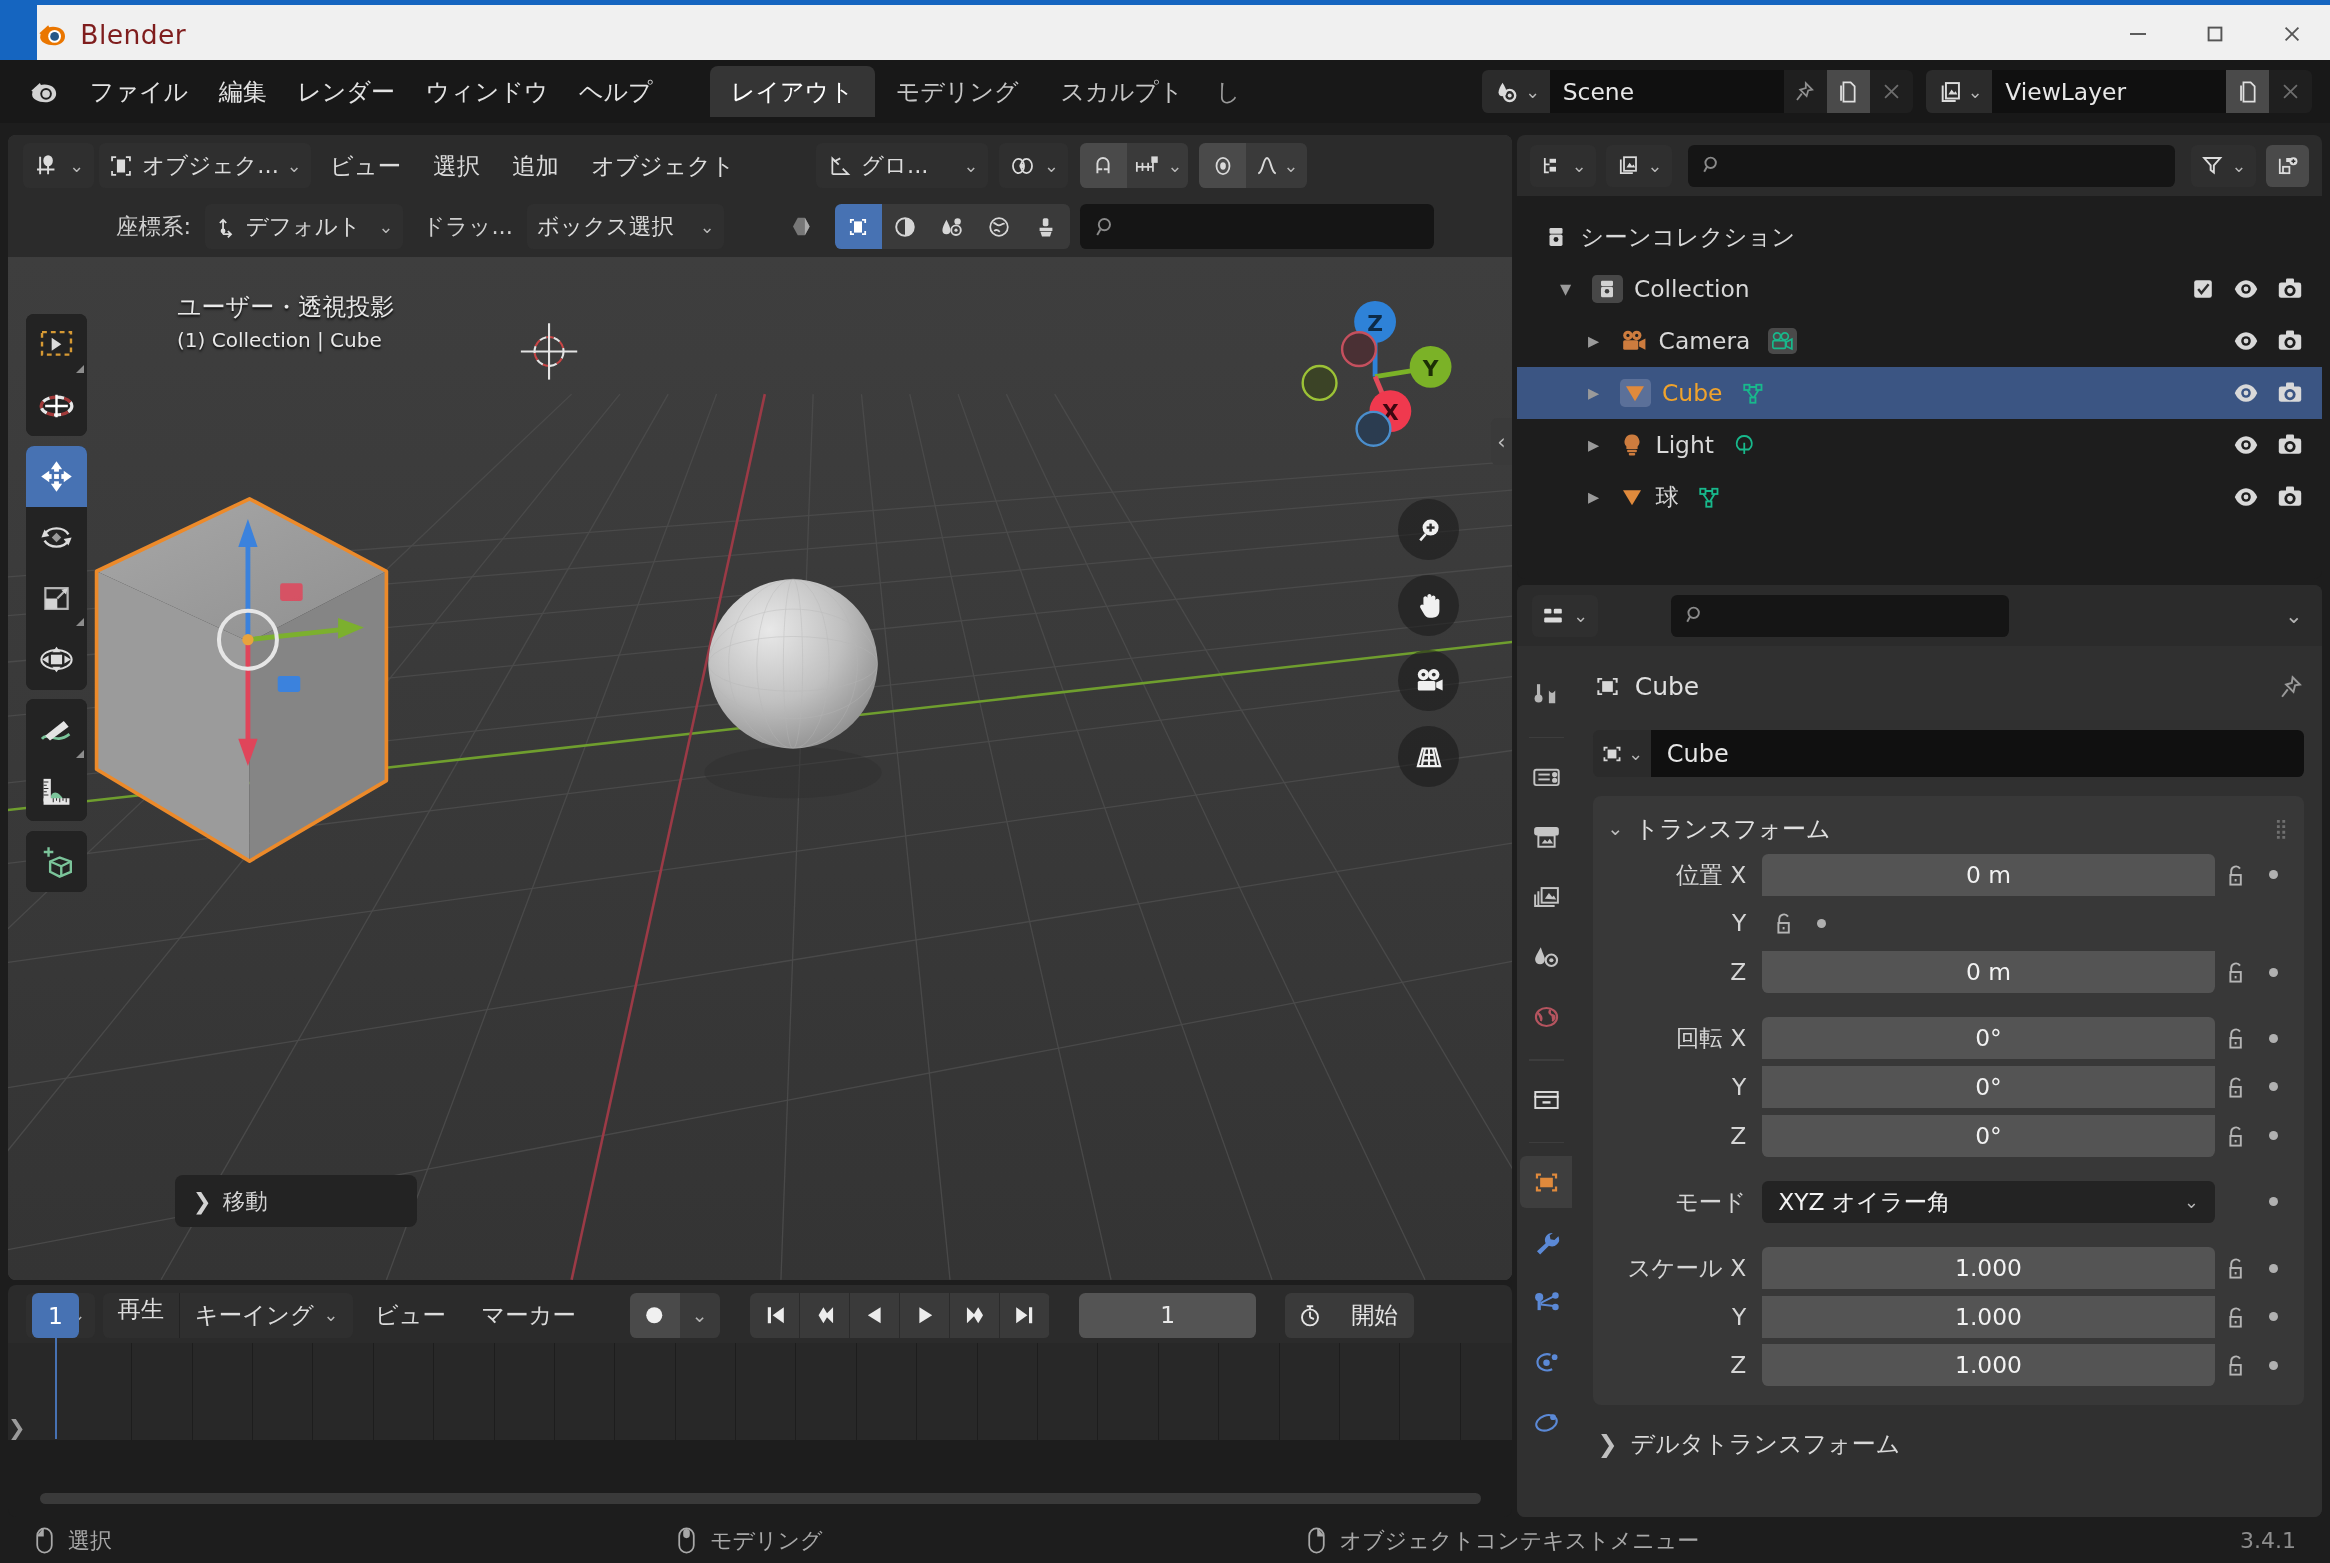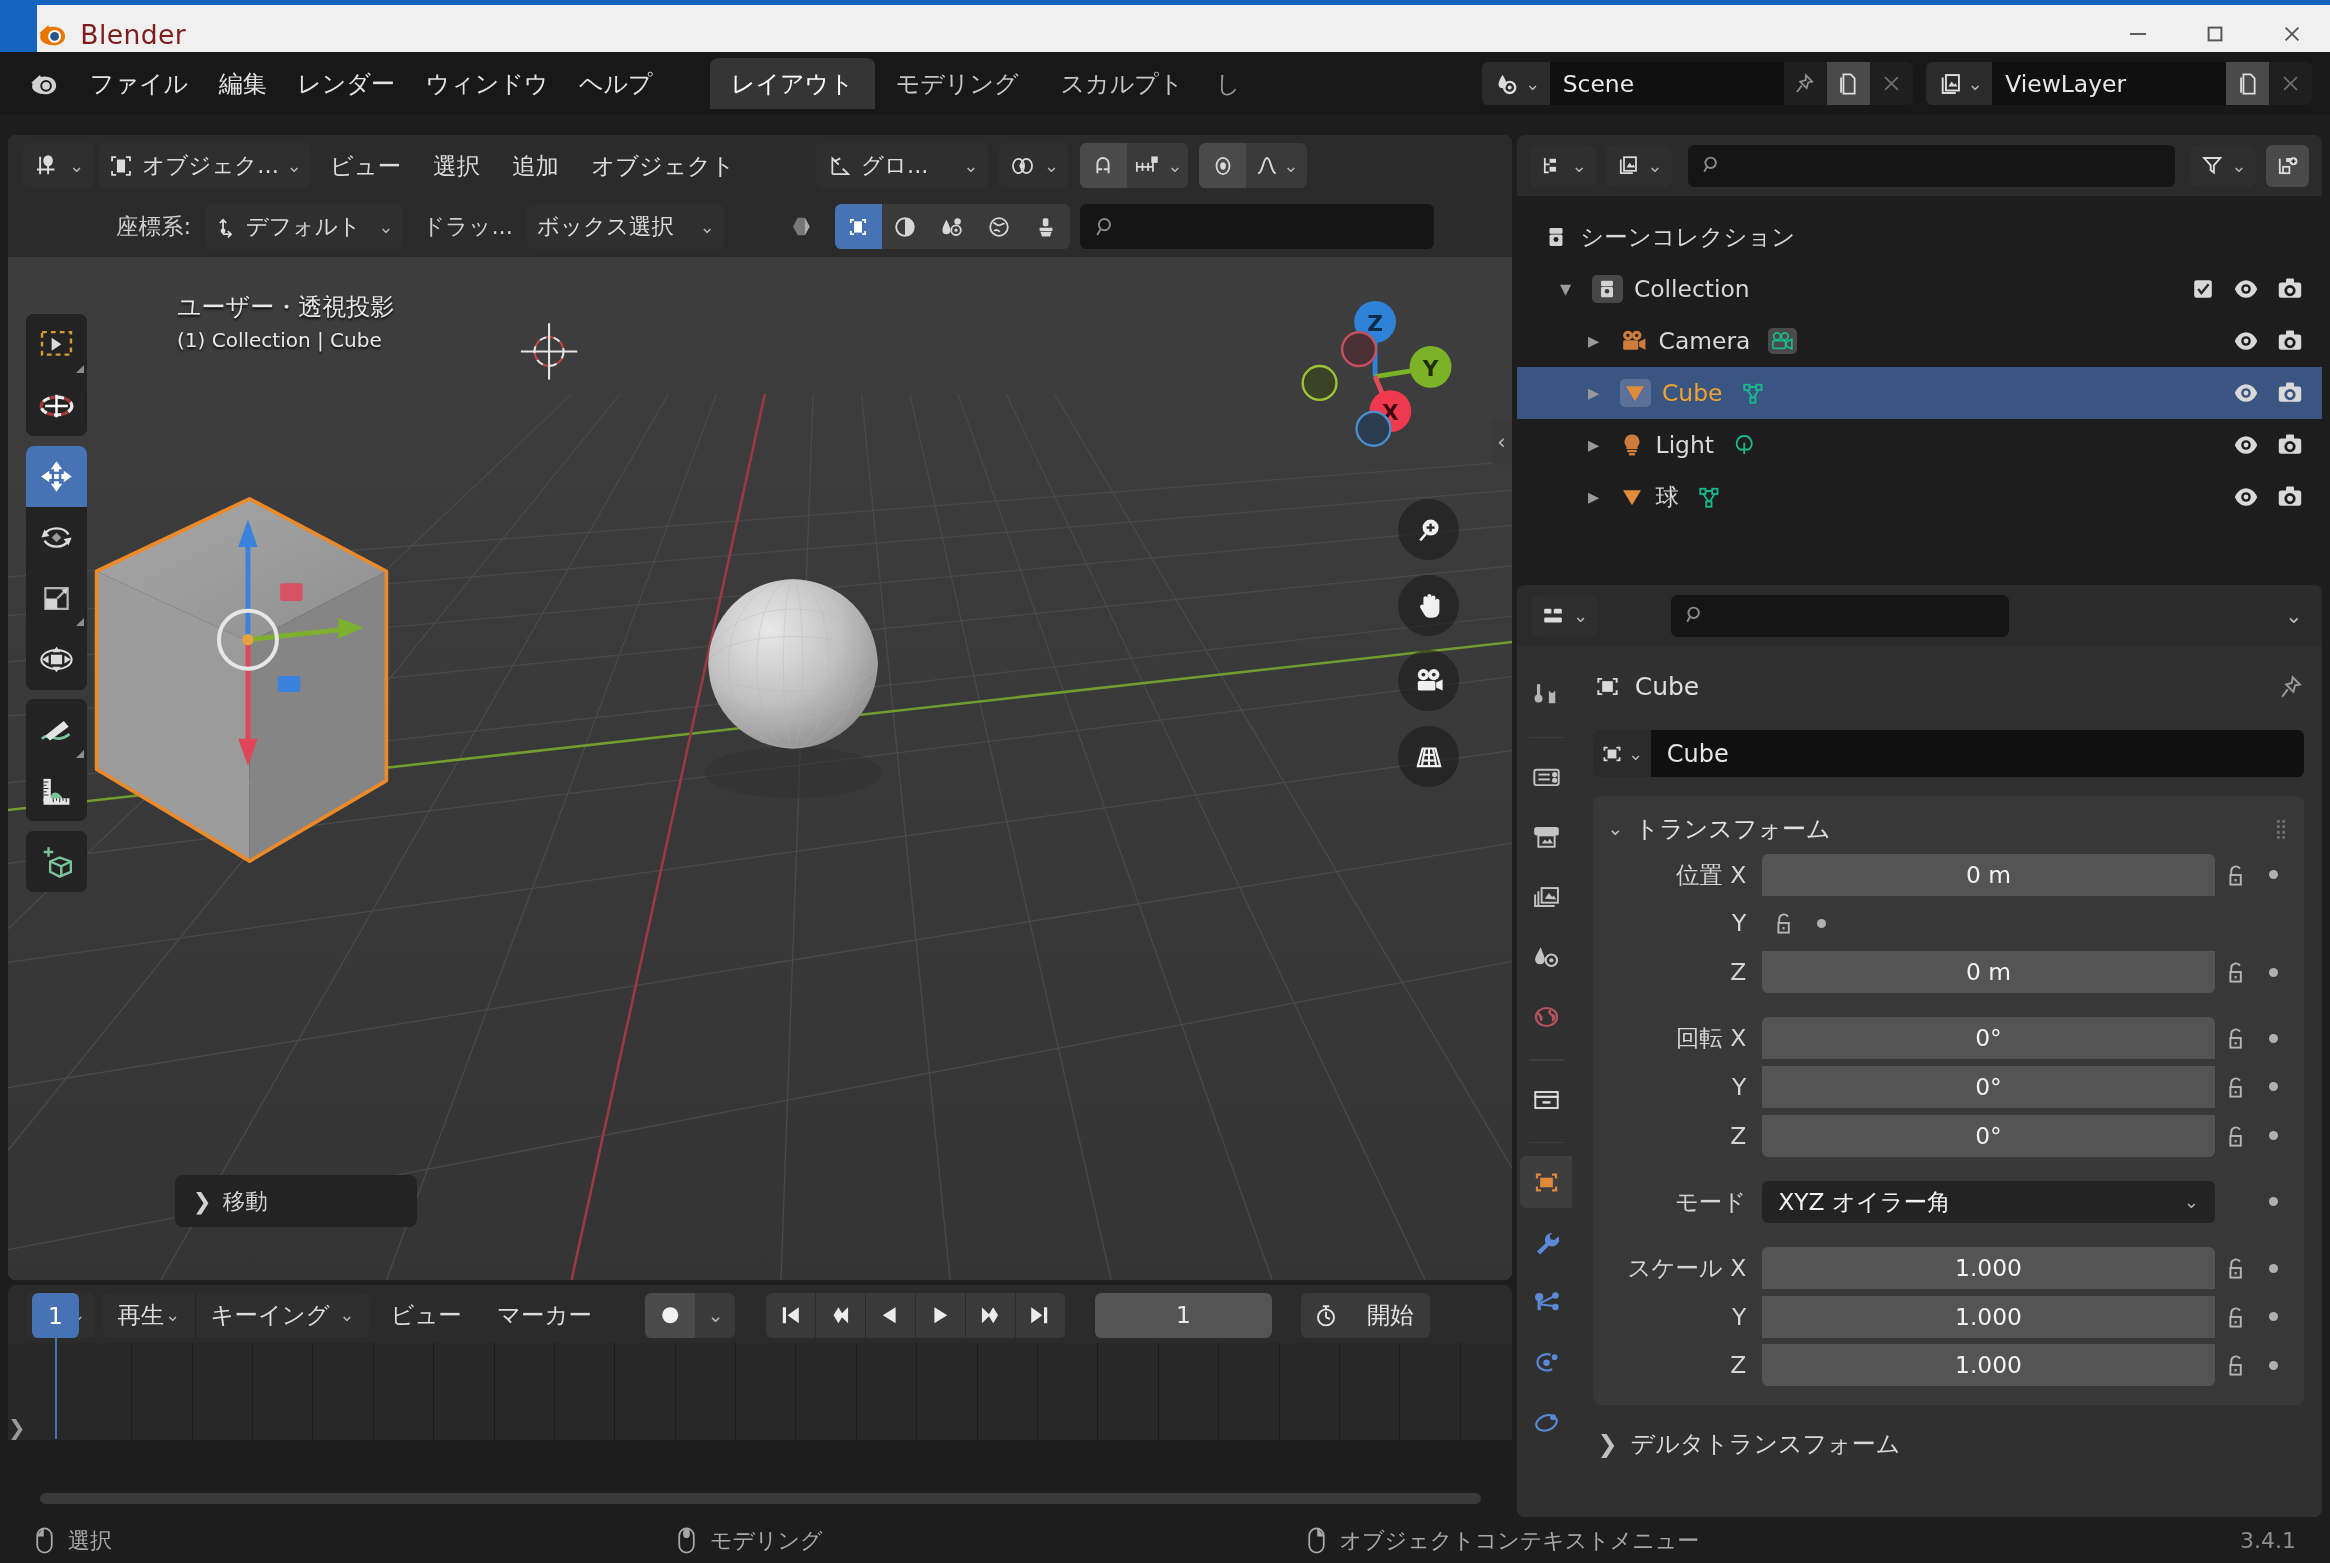--- a/index.html
+++ b/index.html
@@ -25,21 +25,21 @@
     width: 77px; height: 68px; display: flex; align-items: center; justify-content: center;
   }
   .wincontrols svg { stroke: #555; stroke-width: 2.4; fill: none; }
   .titleedge {
     position:absolute; left:0; top:0; width:2330px; height:4.8px; background:#1565c0;
   }
   .titleedge2 { position:absolute; left:0; top:0; width:37px; height:68px; background:#1565c0; }
 
   
   .topbar {
-    position: absolute; left: 0; top: 52px; width: 2330px; height: 63px;
+    position: absolute; left: 0; top: 60px; width: 2330px; height: 63px;
     background: #181818; display: flex; align-items: center;
   }
   .topbar .blicon { margin-left: 29px; width: 31px; height: 31px; }
   .menu-item {
     color: #e3e3e3; font-size: 24px; padding: 6.4px 15.3px; border-radius: 4.8px; cursor: default;
     white-space: nowrap;
   }
   .menu-item:first-of-type { margin-left: 14.5px; }
   .workspaces { display: flex; align-items: center; margin-left: 42px; gap: 0px; }
   .ws-tab {
@@ -1328,21 +1328,21 @@
   <div class="timeline">
     <div class="tl-header">
       <div class="hbtn">
         <svg width="27" height="27" viewBox="0 0 34 34">
           <circle cx="17" cy="17" r="13" fill="#e6e6e6"></circle>
           <path d="M17 4 a13 13 0 0 0 0 26 a9 13 0 0 1 0 -26z" fill="#2b2b2b"></path>
         </svg>
         <span class="chev">⌄</span>
       </div>
       <div class="segbox" style="background:#2f2f2f;">
-        <div style="display:flex;align-items:center;padding:0 14.5px;height:45px;color:#dcdcdc;font-size:23.4px;gap:1px;">
+        <div style="display:flex;align-items:center;padding:0 14.5px;height:45px;color:#dcdcdc;font-size:23.4px;gap:11px;flex-direction:column;">
           <span>再生</span>
             <span class="chev">⌄</span>
         </div>
         <div style="width:1.6px;height:45px;background:#232323;"></div>
         <div style="display:flex;align-items:center;padding:0 14.5px;height:45px;color:#dcdcdc;font-size:23.4px;gap:9.7px;">
           <span>キーイング</span>
             <span class="chev">⌄</span>
         </div>
       </div>
       <div class="hmenu">ビュー</div>

